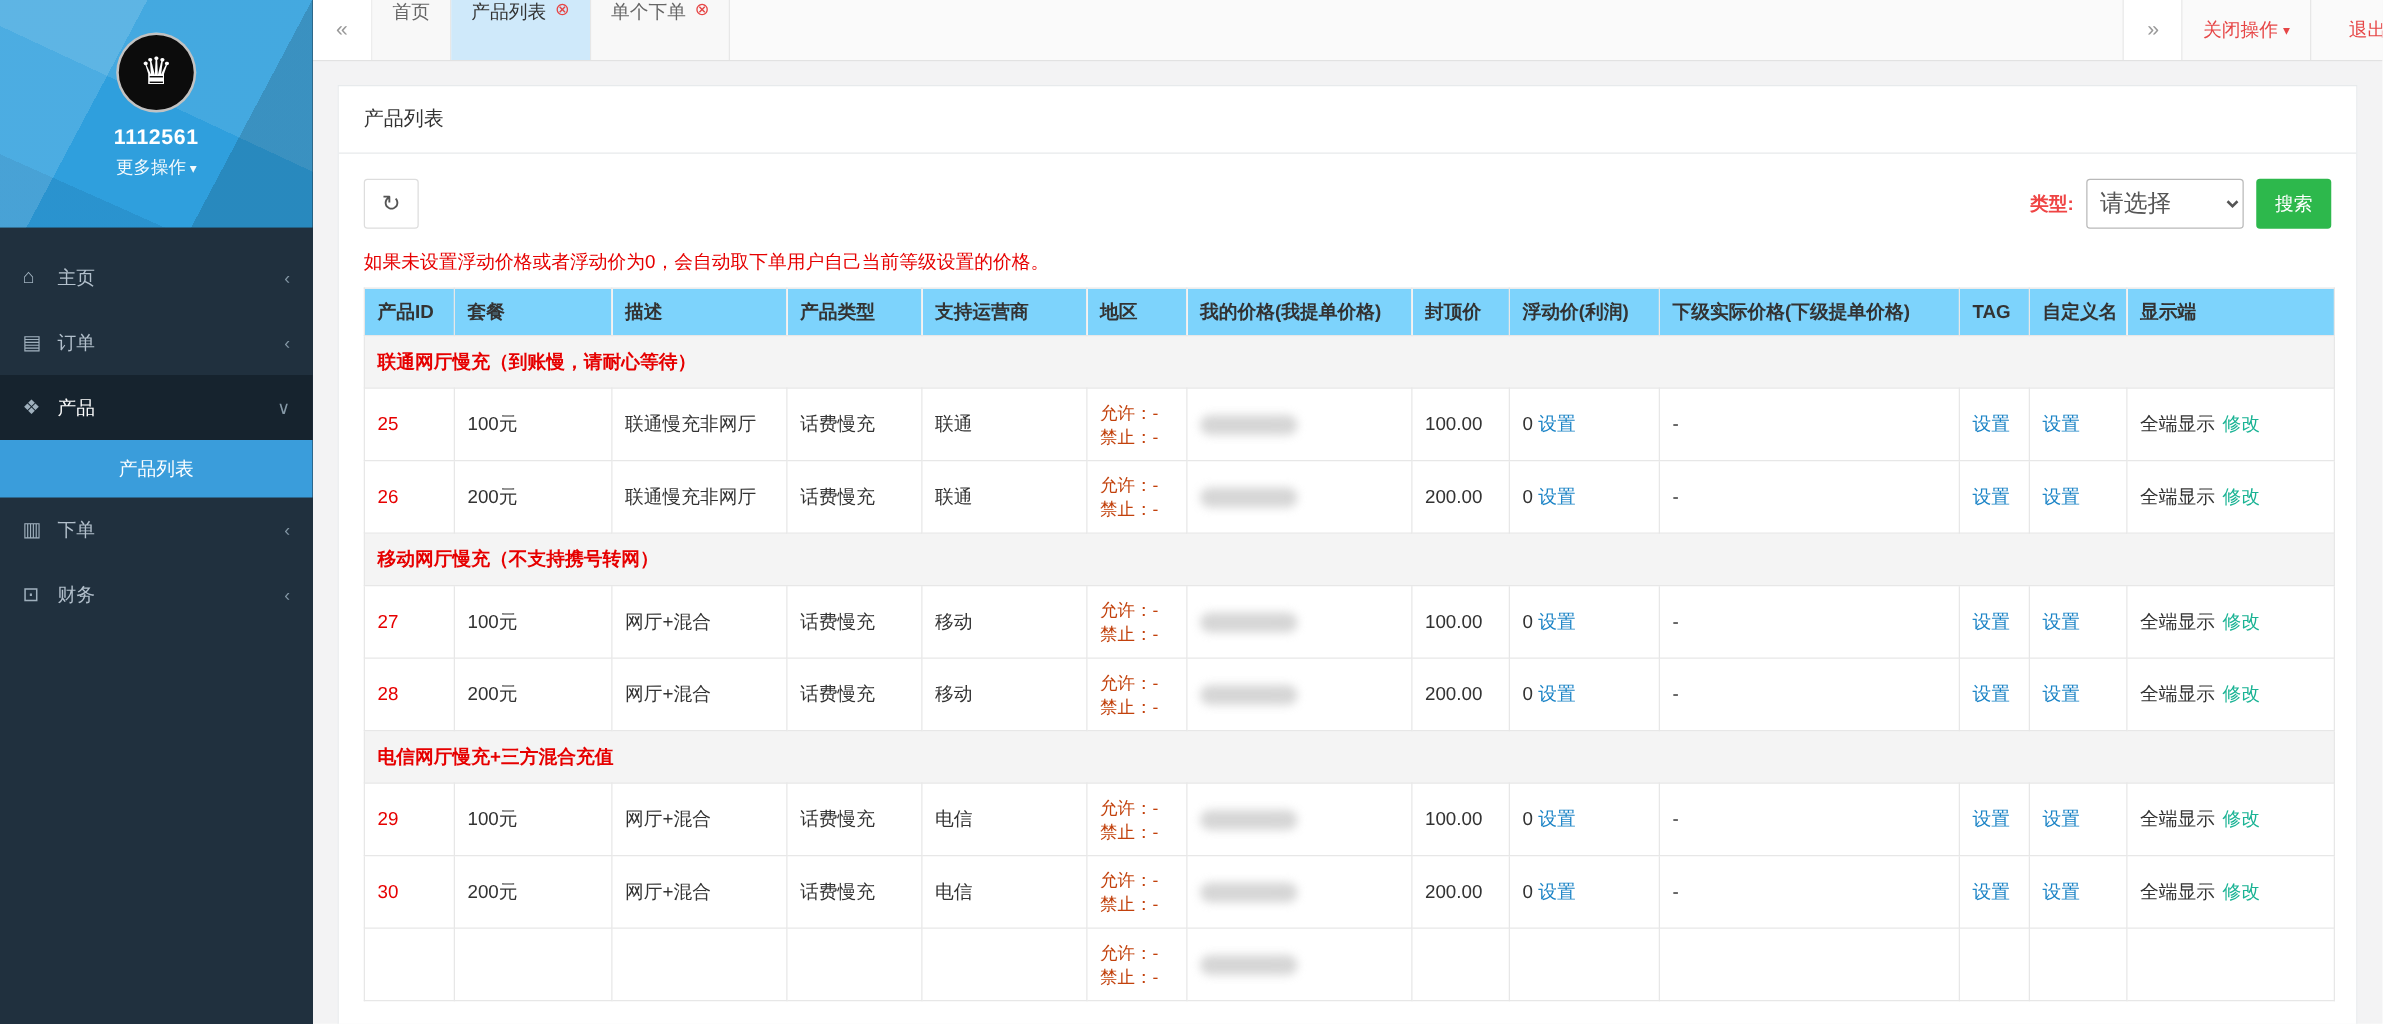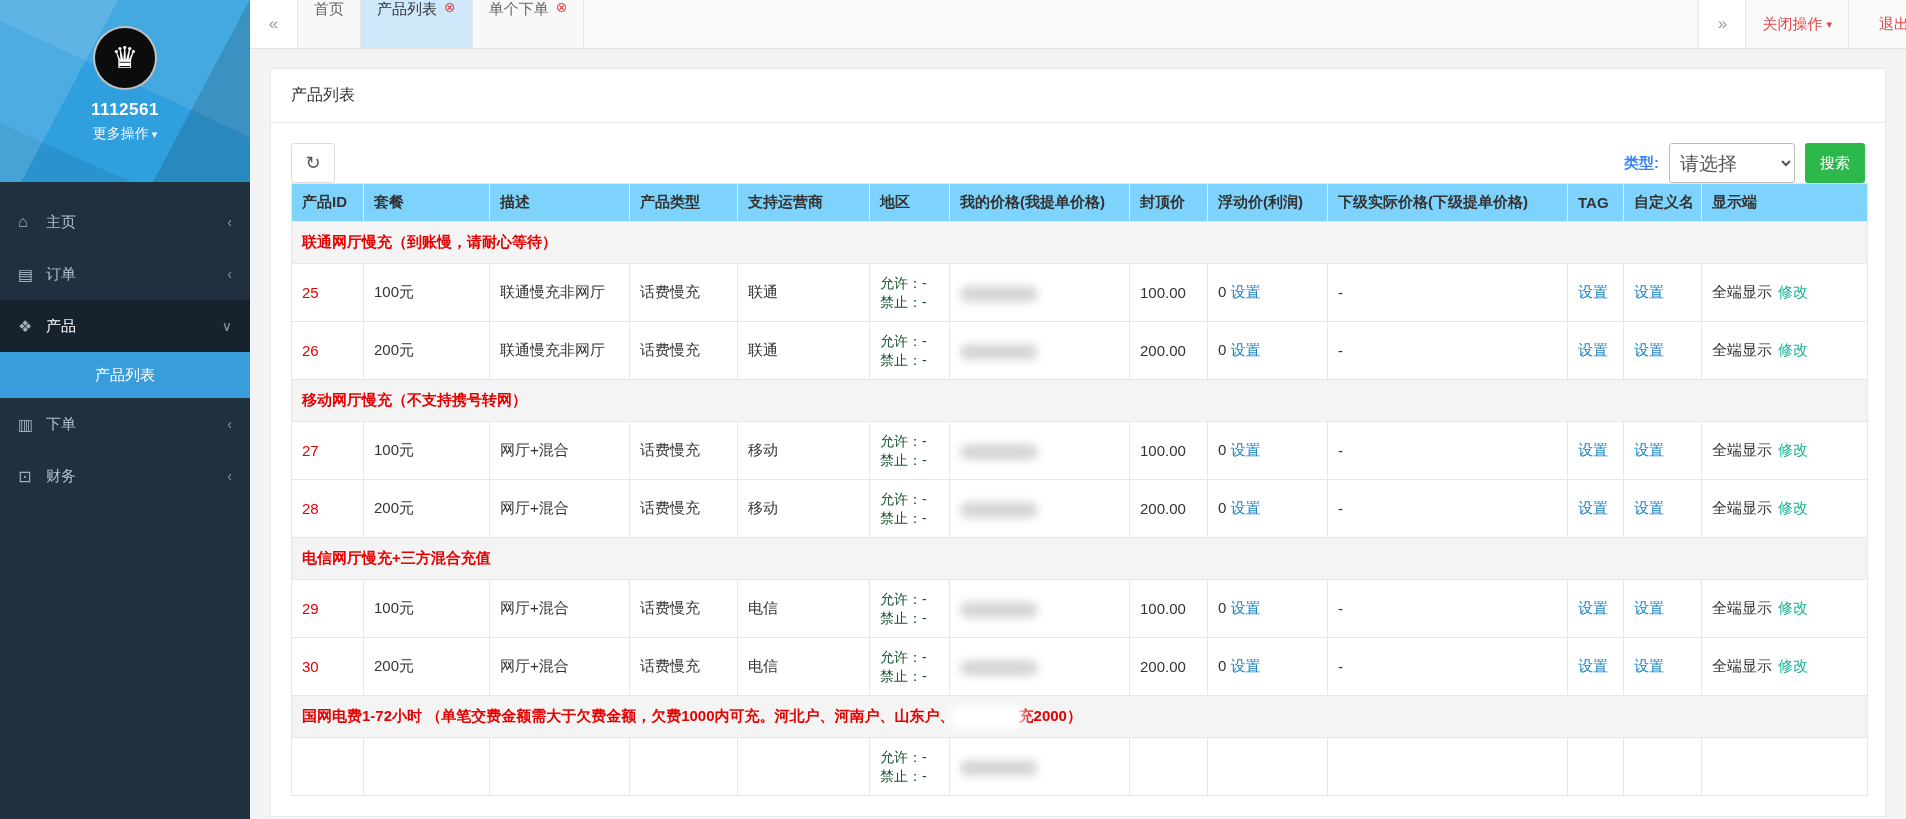--- a/index.html
+++ b/index.html
@@ -80,21 +80,21 @@
   .panel-header{
     padding:16px 20px; font-size:16px; color:#333; border-bottom:1px solid var(--panelborder);
   }
   .panel-body{padding:20px;}
   .toolbar{display:flex; align-items:center; justify-content:space-between;}
   .refresh-btn{
     width:44px; height:40px; background:#fff; border:1px solid #ddd; border-radius:3px;
     color:#555; font-size:18px; cursor:pointer;
   }
   .toolbar-right{display:flex; align-items:center; gap:10px;}
-  .type-label{font-weight:bold; font-size:15px; color:#3b82f6;}
+  .type-label{font-weight:bold; font-size:15px; color:#ef4444;}
   .type-select{
     height:40px; width:126px; border:1px solid #b9b9b9; border-radius:3px;
     font-size:19px; color:#555; padding:0 6px; background:#fff;
     font-family:"Liberation Sans","DejaVu Sans",sans-serif;
   }
   .search-input{
     height:38px; width:208px; border:1px solid #ddd; padding:0 10px; font-size:15px; color:#333;
     font-family:"Liberation Sans","DejaVu Sans",sans-serif;
   }
   .search-input::placeholder{color:#a9a9a9;}
@@ -108,21 +108,21 @@
   th{
     background:#7dd3fc; border:1px solid var(--border); padding:9px 10px; text-align:left;
     font-weight:bold; white-space:nowrap; overflow:hidden;
   }
   td{border:1px solid var(--border); padding:8px 10px; vertical-align:middle; overflow:hidden;}
   tr.data-row{height:58px;}
   tr.group-row td{
     background:#f4f4f4; color:var(--red); font-weight:bold; padding:11px 10px; white-space:nowrap;
   }
   td.id-cell{color:var(--red);}
-  .region-line{font-size:14px; color:#14532d; line-height:1.35; white-space:nowrap;}
+  .region-line{font-size:14px; color:#c2410c; line-height:1.35; white-space:nowrap;}
   a.link{color:var(--link); text-decoration:none; cursor:pointer;}
   a.link-green{color:var(--teal); text-decoration:none; cursor:pointer;}
   .redacted{
     display:inline-block; width:78px; height:16px; background:#c8c8c8; border-radius:8px;
     filter:blur(4px); opacity:.75; vertical-align:middle;
   }
   .redact-inline{
     display:inline-block; width:64px; height:14px; background:#fff; border-radius:3px;
     filter:blur(3px); box-shadow:0 0 8px 5px rgba(255,255,255,.95); vertical-align:middle;
   }
@@ -213,20 +213,21 @@
           <span>↻</span>
         </button>
         <div class="toolbar-right">
           <span class="type-label">类型:</span>
           <select class="type-select">
             <option>请选择</option>
           </select>
           <button class="search-btn">搜索</button>
         </div>
       </div>
+      <div class="notice">如果未设置浮动价格或者浮动价为0，会自动取下单用户自己当前等级设置的价格。</div>
       <table id="product-table">
           <colgroup>
             <col style="width: 72px;">
             <col style="width: 126px;">
             <col style="width: 140px;">
             <col style="width: 108px;">
             <col style="width: 132px;">
             <col style="width: 80px;">
             <col style="width: 180px;">
             <col style="width: 78px;">
@@ -364,23 +365,20 @@
                 <div class="region-line">禁止：-</div>
               </td>
               <td><span class="redacted"></span></td>
               <td>200.00</td>
               <td><span>0 </span><a class="link">设置</a></td>
               <td>-</td>
               <td><a class="link">设置</a></td>
               <td><a class="link">设置</a></td>
               <td class="display-cell"><span>全端显示</span><a class="link-green">修改</a></td>
             </tr>
-            <tr class="group-row">
-              <td colspan="13"><span>国网电费1-72小时 （单笔交费金额需大于欠费金额，欠费1000内可充。河北户、河南户、山东户、</span><span class="redact-inline"></span><span>充2000）</span></td>
-            </tr>
             <tr class="data-row partial">
               <td class="id-cell"></td>
               <td></td>
               <td></td>
               <td></td>
               <td></td>
               <td>
                 <div class="region-line">允许：-</div>
                 <div class="region-line">禁止：-</div>
               </td>

